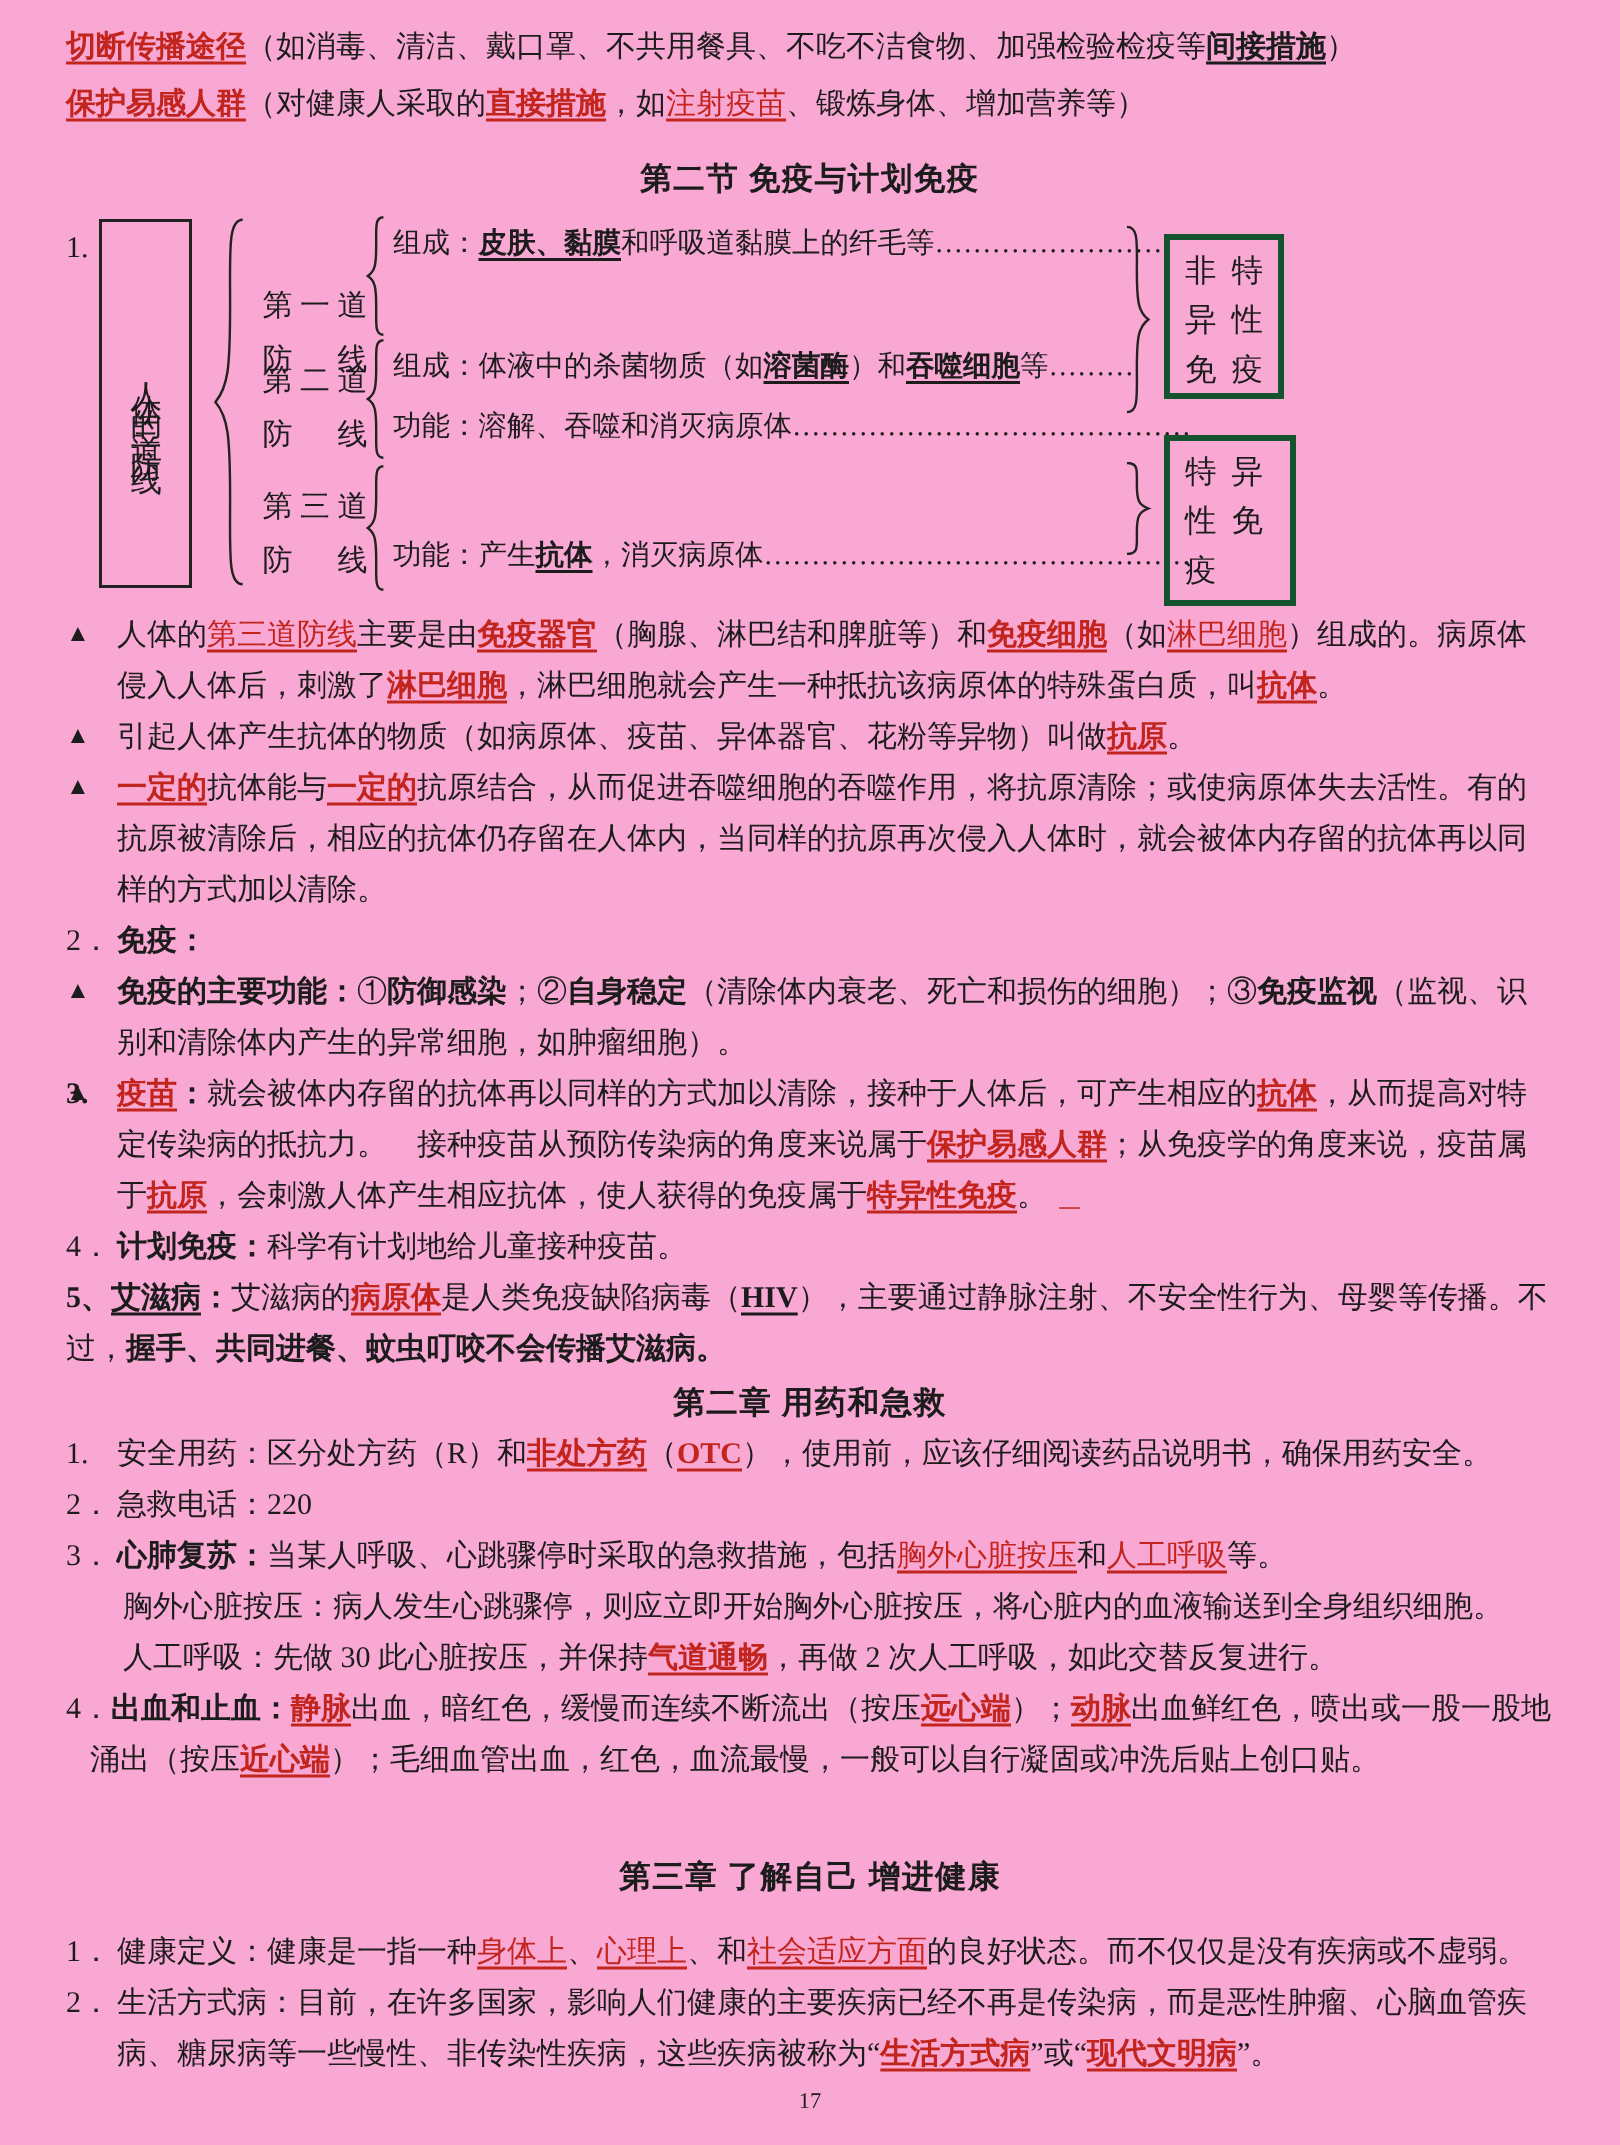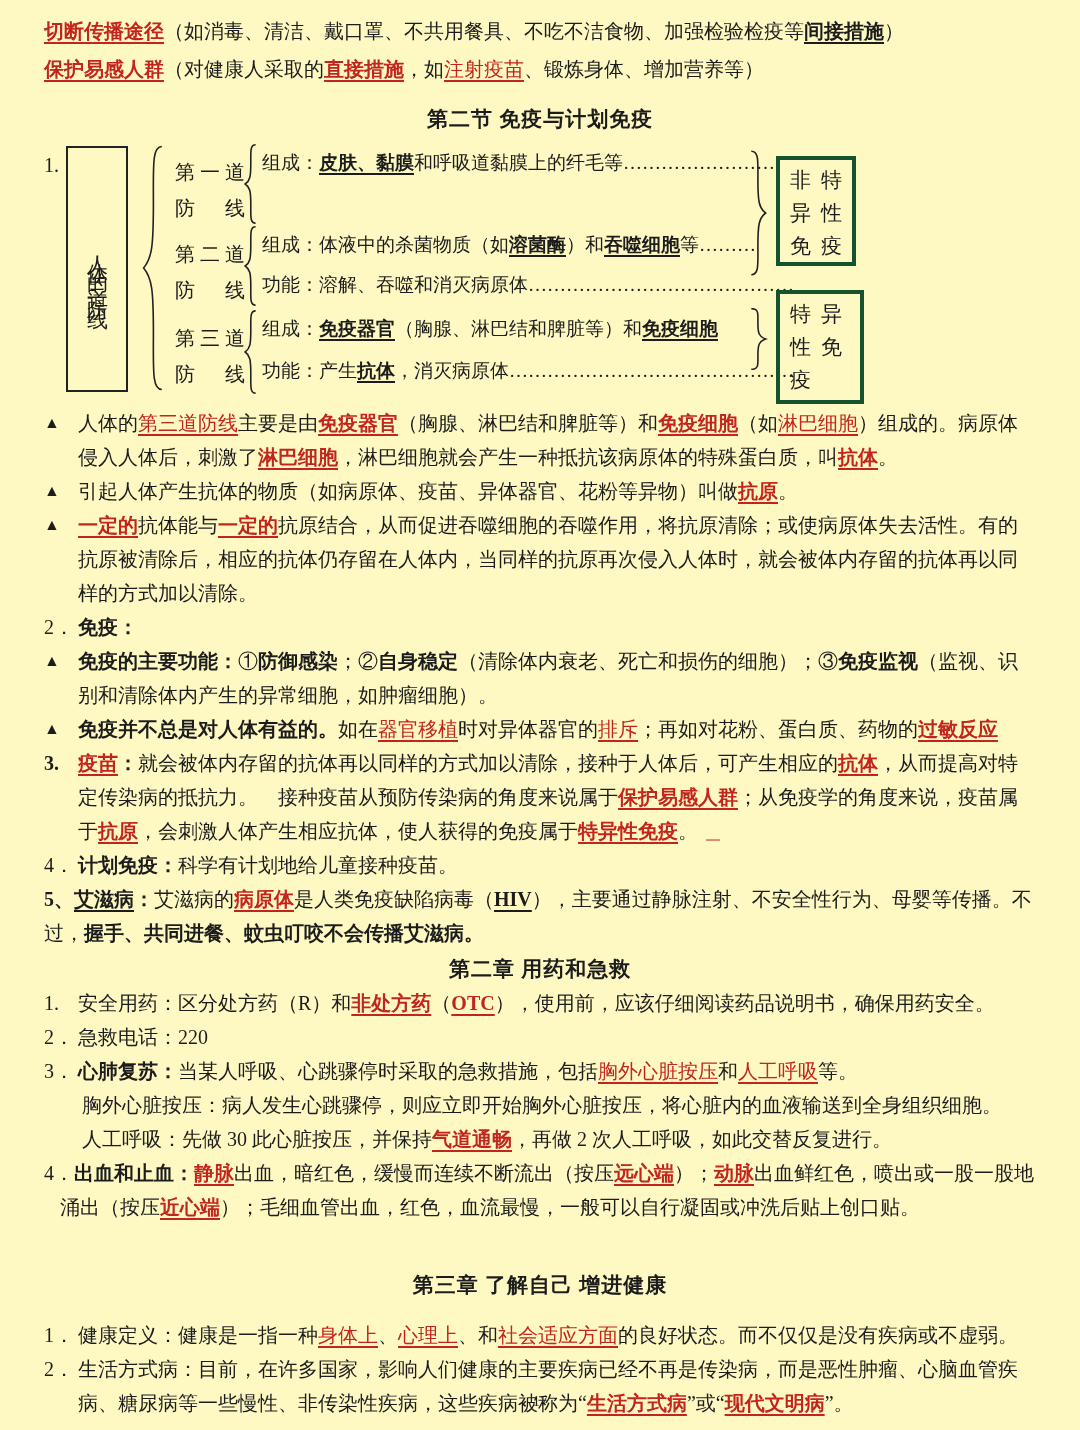--- a/index.html
+++ b/index.html
@@ -1,19 +1,19 @@
 <!DOCTYPE html>
 <html lang="zh" style="--red: #c2251d;"><head>
 <meta charset="utf-8">
 <style>
   :root{ --red:#c2251d; --ink:#1c1c1c; }
   html,body{margin:0;padding:0;background:#ffffff;}
   .doc{
     position:relative; width:1080px; height:1430px; box-sizing:border-box;
-    background:#fef9c3; color:var(--ink);
+    background:#f9a8d4; color:var(--ink);
     font-family:"Liberation Serif","DejaVu Serif",serif;
     font-size:20px; line-height:34px;
     padding:12px 44px 0 44px; overflow:hidden;
   }
   .r{color:var(--red);}
   .b{font-weight:bold;}
   .u{text-decoration:underline; text-underline-offset:4px; text-decoration-thickness:1.5px;}
   .para{margin:0;}
   .hang{position:relative; padding-left:34px;}
   .hang .marker{position:absolute; left:0; top:0;}
@@ -63,21 +63,21 @@
 
     <div class="abs subject-box">
       <span class="vert">人体的三道防线</span>
     </div>
 
     <svg class="abs brace" style="left:94px;top:0;" width="28" height="248" viewBox="0 0 20 100" preserveAspectRatio="none">
       <path d="M17 1 C10 1 11 9 11 24 C11 41 10 46 4 50 C10 54 11 59 11 76 C11 91 10 99 17 99" fill="none" stroke="#222" stroke-width="1.6" vector-effect="non-scaling-stroke"></path>
     </svg>
 
     <div class="abs glabel" style="left:131px;top:10px;">
-      <span style="display:block;">第一道</span>
+      <span style="display:block;margin-top:32px;">第一道</span>
       <span style="display:block;">防线</span>
     </div>
     <svg class="abs brace" style="left:198px;top:0px;" width="16" height="80" viewBox="0 0 20 100" preserveAspectRatio="none">
       <path d="M17 1 C10 1 11 9 11 24 C11 41 10 46 4 50 C10 54 11 59 11 76 C11 91 10 99 17 99" fill="none" stroke="#222" stroke-width="1.6" vector-effect="non-scaling-stroke"></path>
     </svg>
     <div class="abs dline" style="left:218px;top:4px;"><span>组成：</span><span class="b u">皮肤、黏膜</span><span>和呼吸道黏膜上的纤毛等</span><span>……………………</span></div>
 
     <div class="abs glabel" style="left:131px;top:92px;">
       <span style="display:block;">第二道</span>
       <span style="display:block;">防线</span>
@@ -88,21 +88,20 @@
     <div class="abs dline" style="left:218px;top:86px;"><span>组成：体液中的杀菌物质（如</span><span class="b u">溶菌酶</span><span>）和</span><span class="b u">吞噬细胞</span><span>等</span><span>………</span></div>
     <div class="abs dline" style="left:218px;top:126px;"><span>功能：溶解、吞噬和消灭病原体</span><span>……………………………………</span></div>
 
     <div class="abs glabel" style="left:131px;top:176px;">
       <span style="display:block;">第三道</span>
       <span style="display:block;">防线</span>
     </div>
     <svg class="abs brace" style="left:198px;top:166px;" width="16" height="84" viewBox="0 0 20 100" preserveAspectRatio="none">
       <path d="M17 1 C10 1 11 9 11 24 C11 41 10 46 4 50 C10 54 11 59 11 76 C11 91 10 99 17 99" fill="none" stroke="#222" stroke-width="1.6" vector-effect="non-scaling-stroke"></path>
     </svg>
-    <div class="abs dline" style="left:218px;top:170px;"><span>组成：</span><span class="b u">免疫器官</span><span>（胸腺、淋巴结和脾脏等）和</span><span class="b u">免疫细胞</span></div>
     <div class="abs dline" style="left:218px;top:212px;"><span>功能：产生</span><span class="b u">抗体</span><span>，消灭病原体</span><span>………………………………………</span></div>
 
     <svg class="abs brace" style="left:704px;top:6px;" width="22" height="126" viewBox="0 0 20 100" preserveAspectRatio="none">
       <path d="M3 1 C10 1 9 9 9 24 C9 41 10 46 16 50 C10 54 9 59 9 76 C9 91 10 99 3 99" fill="none" stroke="#222" stroke-width="1.6" vector-effect="non-scaling-stroke"></path>
     </svg>
     <svg class="abs brace" style="left:704px;top:164px;" width="22" height="62" viewBox="0 0 20 100" preserveAspectRatio="none">
       <path d="M3 1 C10 1 9 9 9 24 C9 41 10 46 16 50 C10 54 9 59 9 76 C9 91 10 99 3 99" fill="none" stroke="#222" stroke-width="1.6" vector-effect="non-scaling-stroke"></path>
     </svg>
 
     <div class="abs cat-box" style="left:732px;top:12px;width:80px;height:110px;">
@@ -132,21 +131,20 @@
   <div class="para hang">
     <span class="marker">2．</span>
     <span><span class="b">免疫：</span></span>
   </div>
   <div class="para hang">
     <span class="marker bullet-marker">▲</span>
     <span><span class="b">免疫的主要功能：</span><span>①</span><span class="b">防御感染</span><span>；②</span><span class="b">自身稳定</span><span>（清除体内衰老、死亡和损伤的细胞）；③</span><span class="b">免疫监视</span><span>（监视、识别和清除体内产生的异常细胞，如肿瘤细胞）。</span></span>
   </div>
   <div class="para hang">
     <span class="marker bullet-marker">▲</span>
-    <span><span class="b">免疫并不总是对人体有益的。</span><span>如在</span><span class="r u">器官移植</span><span>时对异体器官的</span><span class="r u">排斥</span><span>；再如对花粉、蛋白质、药物的</span><span class="r b u">过敏反应</span></span>
   </div>
   <div class="para hang">
     <span class="marker b">3.</span>
     <span><span class="r b u">疫苗</span><span class="b">：</span><span>就会被体内存留的抗体再以同样的方式加以清除，接种于人体后，可产生相应的</span><span class="r b u">抗体</span><span>，从而提高对特定传染病的抵抗力。　接种疫苗从预防传染病的角度来说属于</span><span class="r b u">保护易感人群</span><span>；从免疫学的角度来说，疫苗属于</span><span class="r b u">抗原</span><span>，会刺激人体产生相应抗体，使人获得的免疫属于</span><span class="r b u">特异性免疫</span><span>。</span><span class="r"> ＿</span></span>
   </div>
   <div class="para hang">
     <span class="marker">4．</span>
     <span><span class="b">计划免疫：</span><span>科学有计划地给儿童接种疫苗。</span></span>
   </div>
   <div class="para flat">

